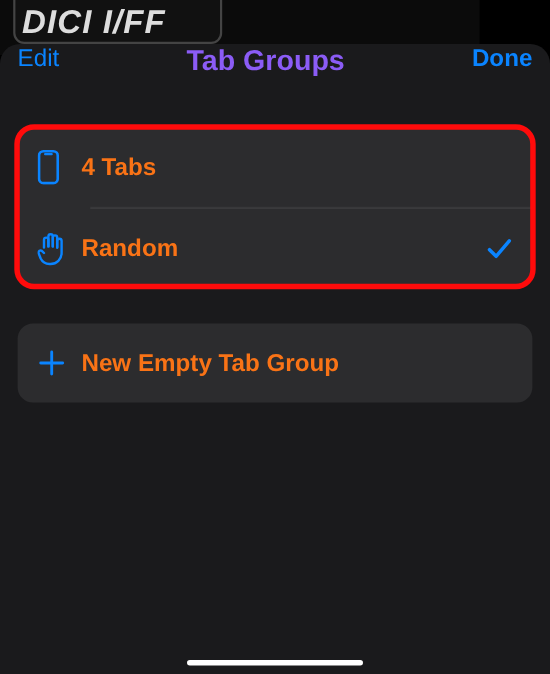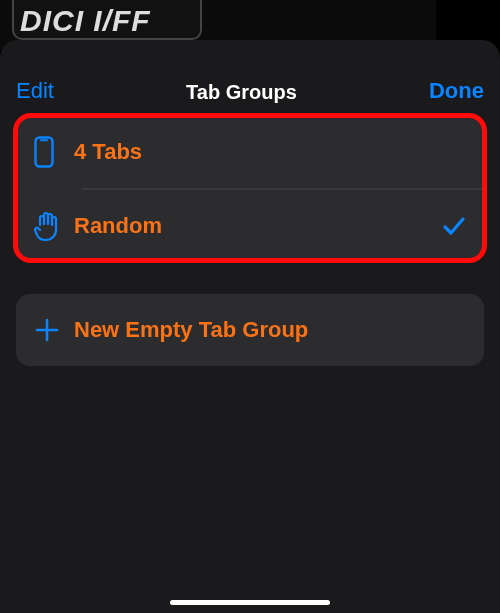--- a/index.html
+++ b/index.html
@@ -38,36 +38,36 @@
     left: 0; right: 0;
     top: 40px;
     bottom: 0;
     background: #1a1a1c;
     border-top-left-radius: 18px;
     border-top-right-radius: 18px;
     padding: 0 16px;
   }
   .sheet-header {
     display: flex;
-    align-items: flex-end;
+    align-items: flex-start;
     justify-content: space-between;
     height: 64px;
   }
   .header-btn {
     color: #0a84ff;
     font-size: 22px;
     background: none; border: none;
     font-family: inherit;
     cursor: pointer;
   }
   .header-btn.done { font-weight: 600; }
   .sheet-title {
-    font-size: 20px;
+    font-size: 26px;
     font-weight: 700;
-    color: #ffffff;
+    color: #8b5cf6;
   }
   .group-list {
     margin-top: 12px;
     background: #2c2c2e;
     border-radius: 14px;
     overflow: visible;
     position: relative;
   }
   .row {
     display: flex;

